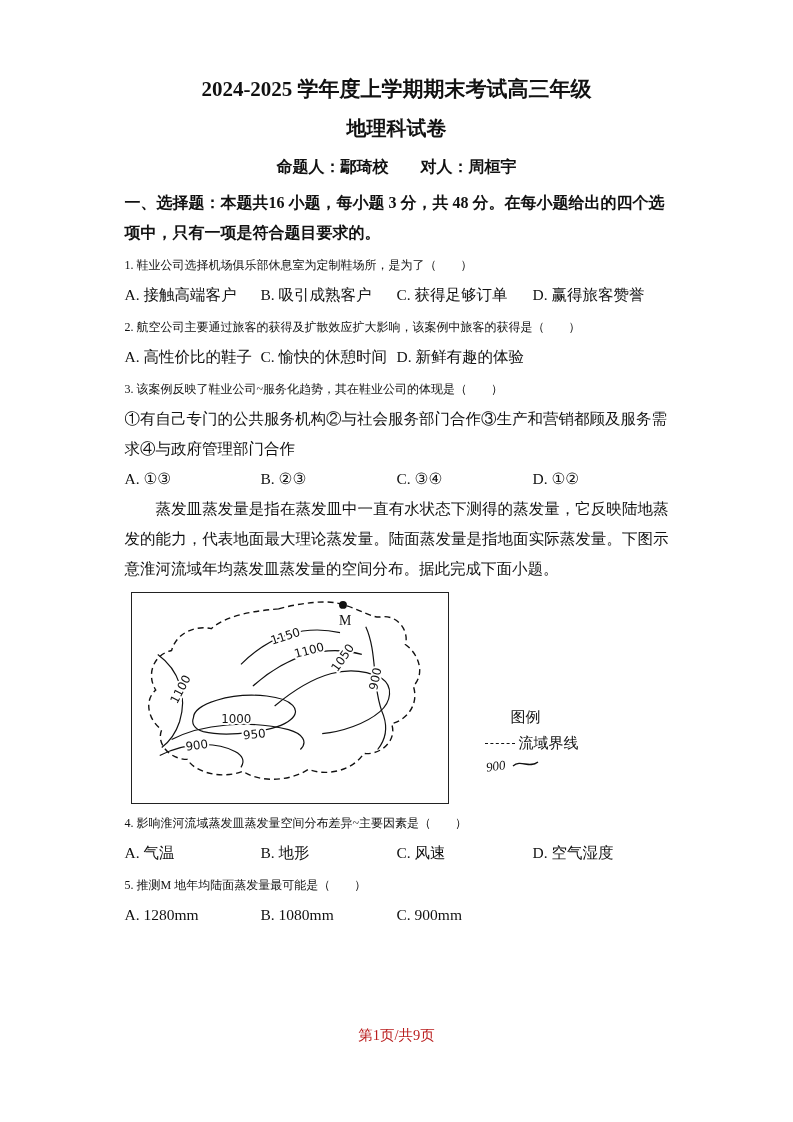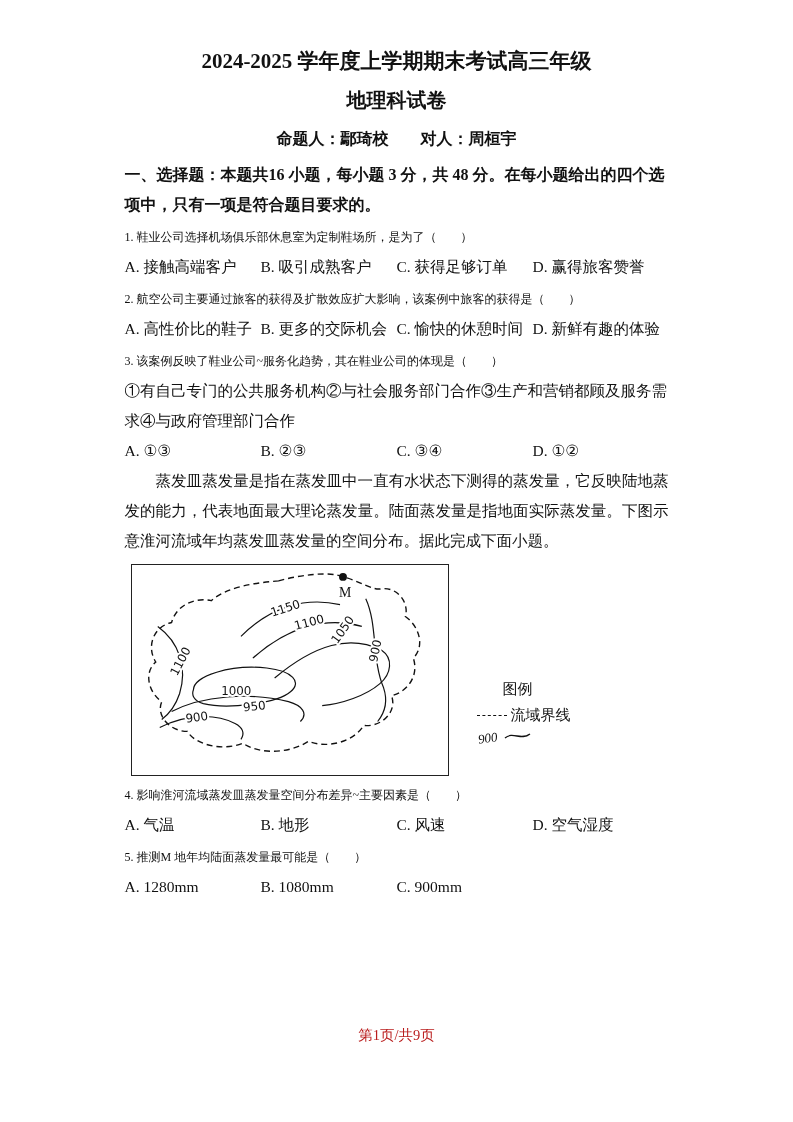--- a/index.html
+++ b/index.html
@@ -5,21 +5,21 @@
   * { box-sizing: border-box; }
   html, body { margin: 0; padding: 0; background: #ffffff; }
   .page {
     position: relative;
     width: 676px;
     height: 1122px;
     margin: 0 auto;
     background: #ffffff;
     font-family: "Liberation Serif", "DejaVu Serif", serif;
     color: #111;
-    padding: 48px 66px 0 66px;
+    padding: 76px 66px 0 66px;
     overflow: hidden;
   }
   .title {
     margin: 0 0 14px 0;
     text-align: center;
     font-size: 21px;
     font-weight: bold;
     line-height: 1.25;
   }
   .subtitle {
@@ -73,21 +73,21 @@
   }
   .map-box {
     width: 318px;
     height: 212px;
     border: 1.5px solid #222;
     background: #fff;
     flex: 0 0 auto;
   }
   .map-box svg { display: block; }
   .legend {
-    margin-left: 28px;
+    margin-left: 36px;
     margin-bottom: 30px;
     font-size: 15px;
     line-height: 26px;
   }
   .legend-title { margin-left: 26px; }
   .legend-row { display: flex; align-items: center; }
   .dash-sample {
     display: inline-block;
     width: 30px;
     border-top: 1.6px dashed #111;
@@ -142,21 +142,20 @@
       <span>B. 吸引成熟客户</span>
       <span>C. 获得足够订单</span>
       <span>D. 赢得旅客赞誉</span>
     </div>
   </div>
 
   <div class="question">
     <div class="stem">2. 航空公司主要通过旅客的获得及扩散效应扩大影响，该案例中旅客的获得是（　　）</div>
     <div class="options">
       <span>A. 高性价比的鞋子</span>
-      <span>B. 更多的交际机会</span>
       <span>C. 愉快的休憩时间</span>
       <span>D. 新鲜有趣的体验</span>
     </div>
   </div>
 
   <div class="question">
     <div class="stem">3. 该案例反映了鞋业公司~服务化趋势，其在鞋业公司的体现是（　　）</div>
     <div class="sub-items">①有自己专门的公共服务机构②与社会服务部门合作③生产和营销都顾及服务需求④与政府管理部门合作</div>
     <div class="options">
       <span>A. ①③</span>

